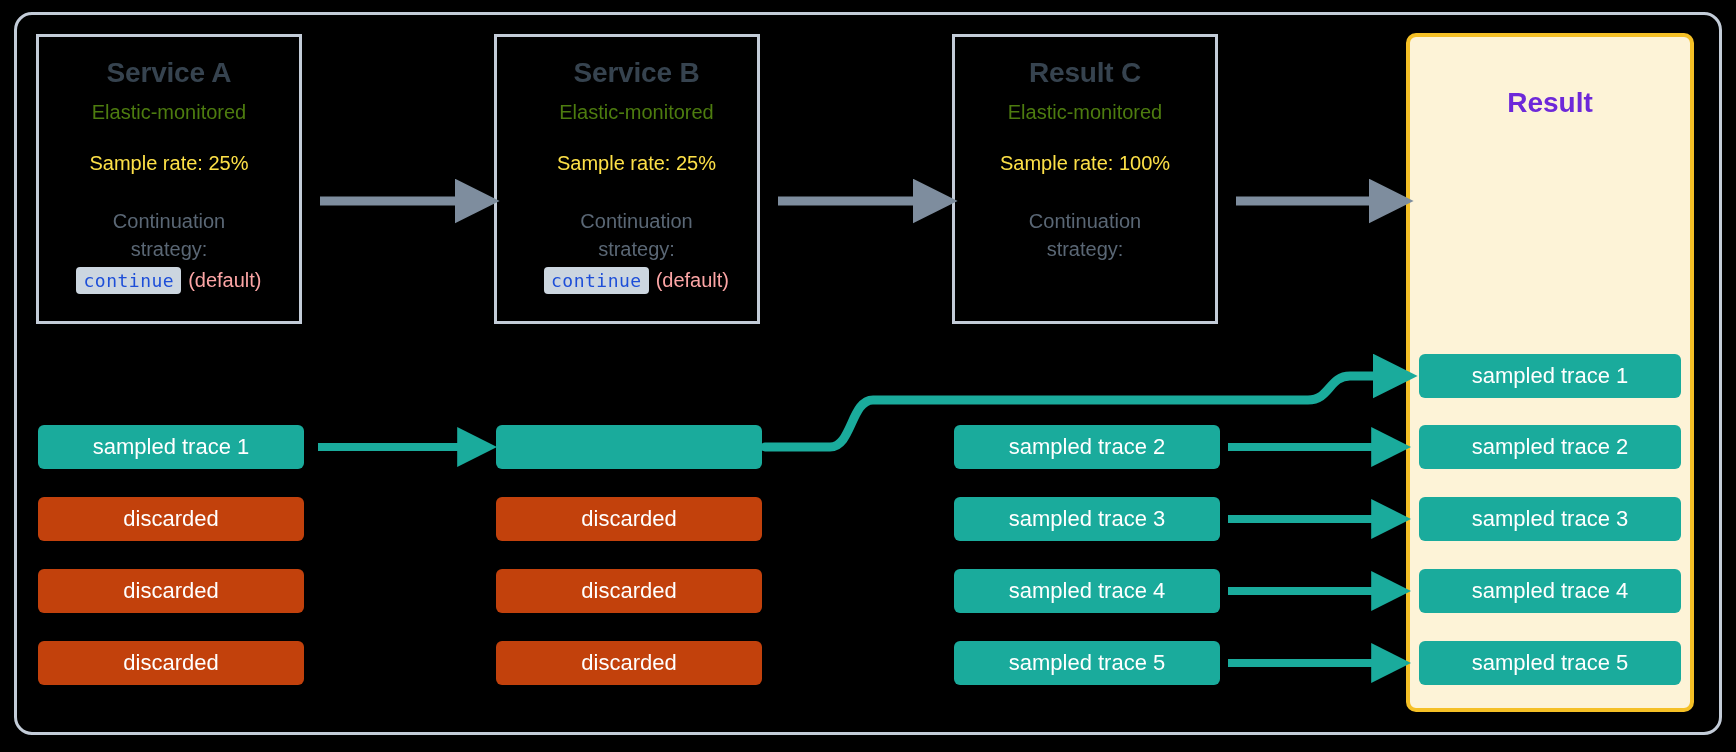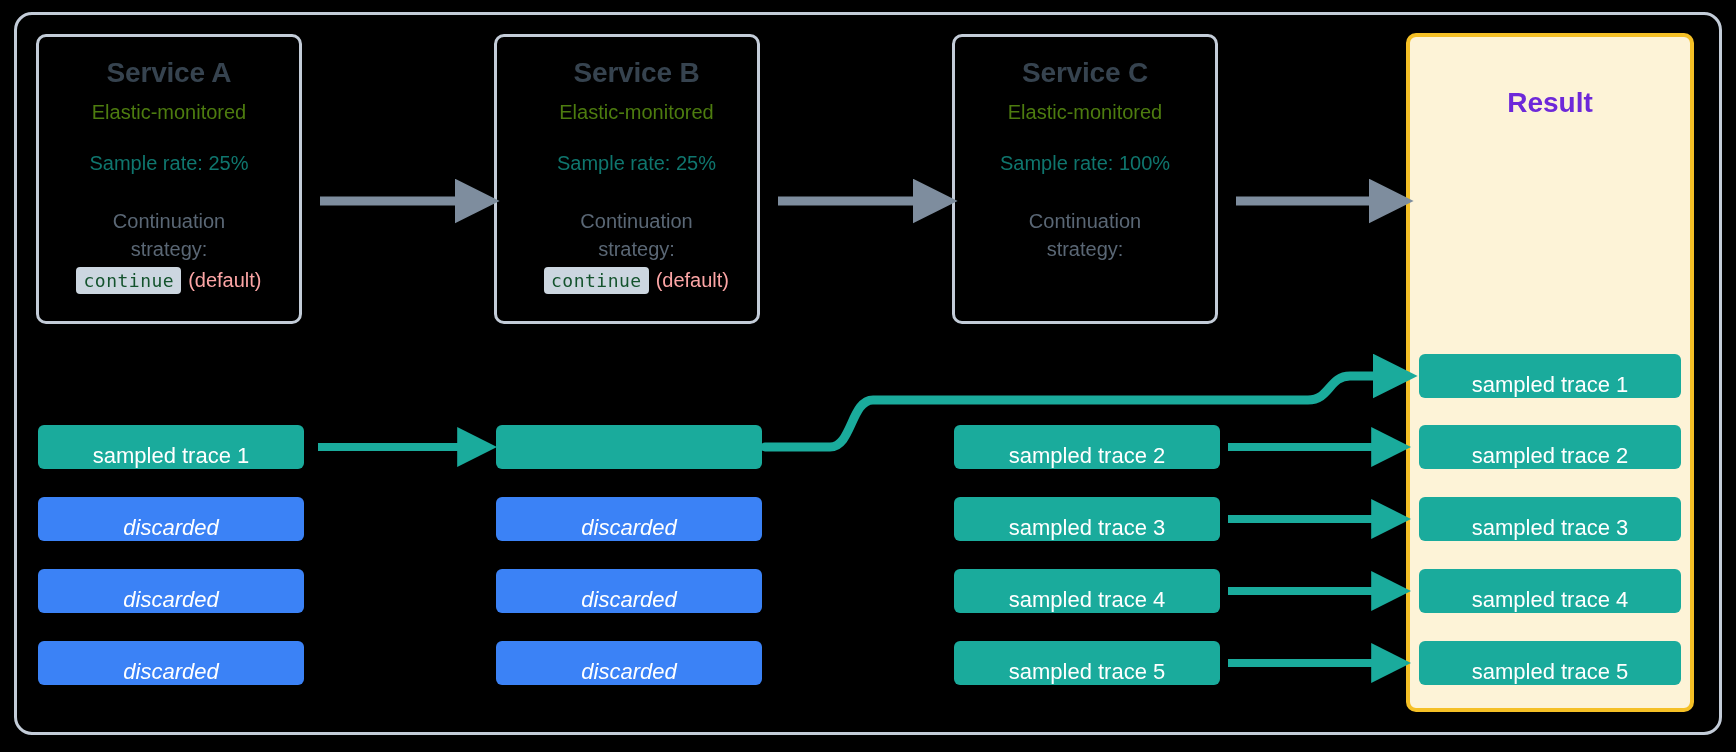--- a/index.html
+++ b/index.html
@@ -26,21 +26,21 @@
     height: 723px;
     border: 3px solid #c3ccd8;
     border-radius: 18px;
     box-sizing: border-box;
   }
   
   .service-card {
     position: absolute;
     box-sizing: border-box;
     border: 3px solid #c3ccd8;
-    border-radius: 10px;
+    border-radius: 0;
     background: transparent;
     display: flex;
     flex-direction: column;
     align-items: center;
     color: #3c4a59;
     padding-top: 20px;
   }
   .service-title {
     font-size: 28px;
     font-weight: bold;
@@ -48,42 +48,42 @@
     letter-spacing: -0.2px;
     margin-bottom: 12px;
   }
   .service-sub {
     font-size: 20px;
     color: #4d7c0f;
     margin-bottom: 28px;
   }
   .service-rate {
     font-size: 20px;
-    color: #0f766e;
+    color: #fde047;
     margin-bottom: 32px;
   }
   .strategy-wrap {
     text-align: center;
     line-height: 1.42;
     font-size: 20px;
     color: #5a6775;
     width: 100%;
   }
   .strategy-label {
     display: block;
   }
   .strategy-line {
     display: block;
     margin-top: 2px;
     white-space: nowrap;
   }
   code.codechip {
     font-family: "DejaVu Sans Mono", "Liberation Mono", monospace;
     background: #ccd6e0;
-    color: #14532d;
+    color: #1d4ed8;
     border-radius: 4px;
     padding: 3px 7px;
     font-size: 18px;
     letter-spacing: 0.5px;
   }
   .strategy-note {
     color: #fca5a5;
     font-size: 20px;
     margin-left: 7px;
   }
@@ -104,28 +104,28 @@
     font-size: 28px;
     font-weight: bold;
     color: #6d28d9;
   }
   
   .pill {
     position: absolute;
     box-sizing: border-box;
     border-radius: 6px;
     display: flex;
-    align-items: flex-end;
+    align-items: center;
     justify-content: center;
     color: #ffffff;
     font-size: 22px;
     height: 44px;
   }
   .pill.green { background: #1aab9c; }
-  .pill.red { background: #3b82f6; font-style: italic; }
+  .pill.red { background: #c2410c; }
 
   svg.overlay {
     position: absolute;
     left: 0;
     top: 0;
     width: 1736px;
     height: 752px;
     pointer-events: none;
   }
 </style>
@@ -156,21 +156,21 @@
     <div class="strategy-wrap">
       <span class="strategy-label">Continuation</span>
       <span class="strategy-label">strategy:</span>
       <span class="strategy-line">
         <code class="codechip">continue</code><span class="strategy-note">(default)</span>
       </span>
     </div>
   </div>
 
   <div class="service-card" style="left:952px; top:34px; width:266px; height:290px;">
-    <div class="service-title">Service C</div>
+    <div class="service-title">Result C</div>
     <div class="service-sub">Elastic-monitored</div>
     <div class="service-rate">Sample rate: 100%</div>
     <div class="strategy-wrap">
       <span class="strategy-label">Continuation</span>
       <span class="strategy-label">strategy:</span>
     </div>
   </div>
 
   <div class="result-card" style="left:1406px; top:33px; width:288px; height:679px;">
     <div class="result-title">Result</div>

